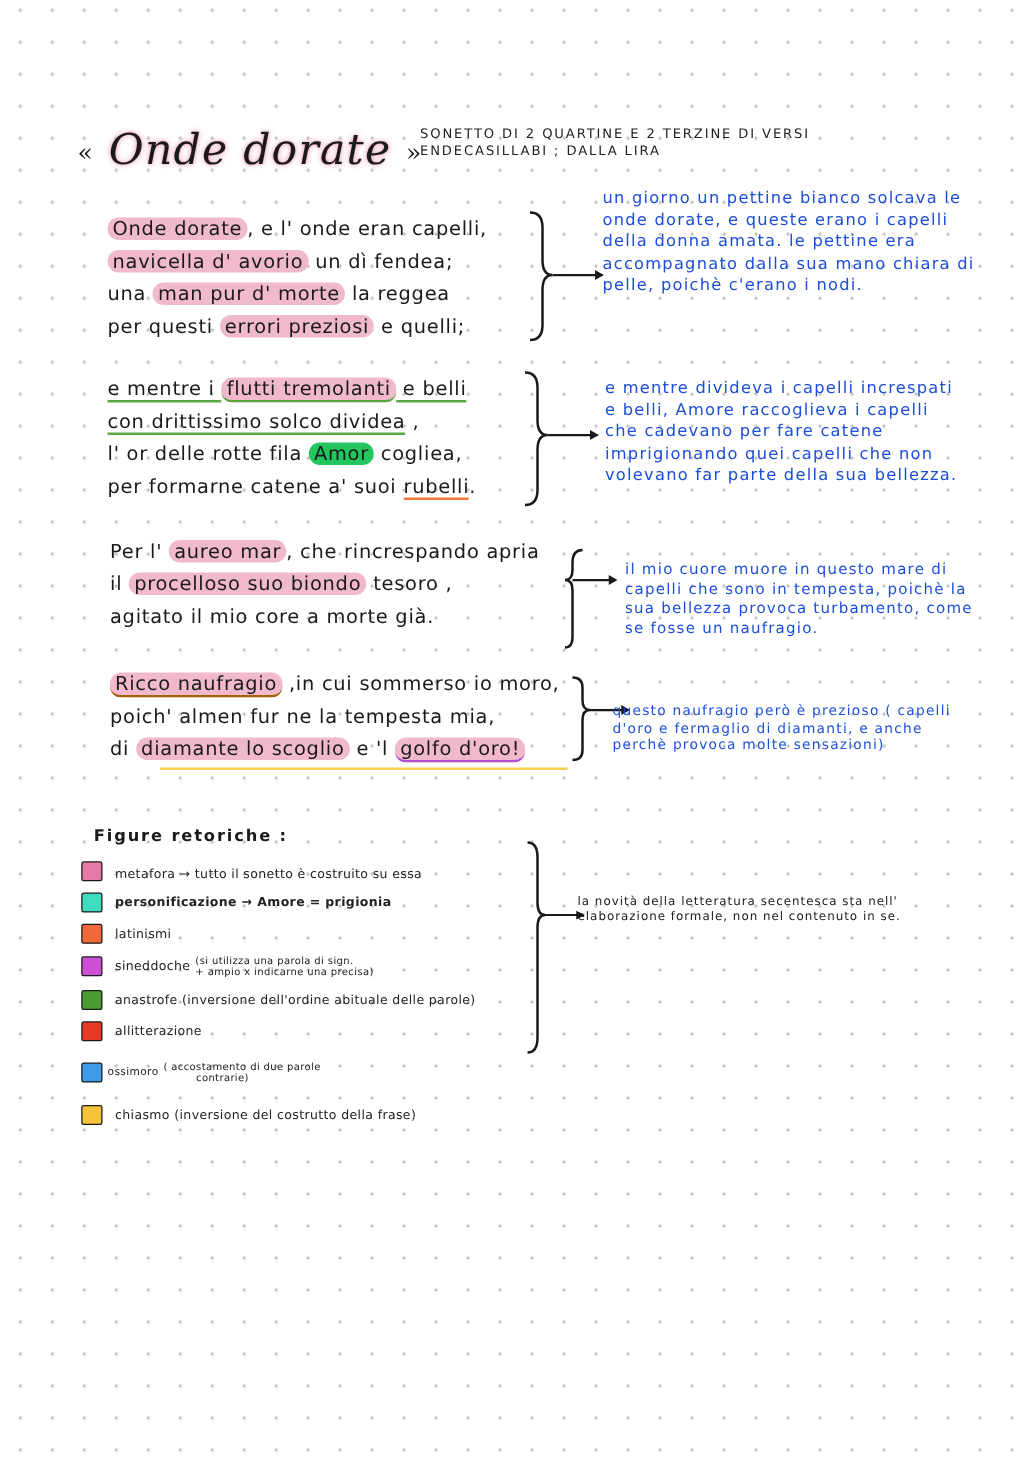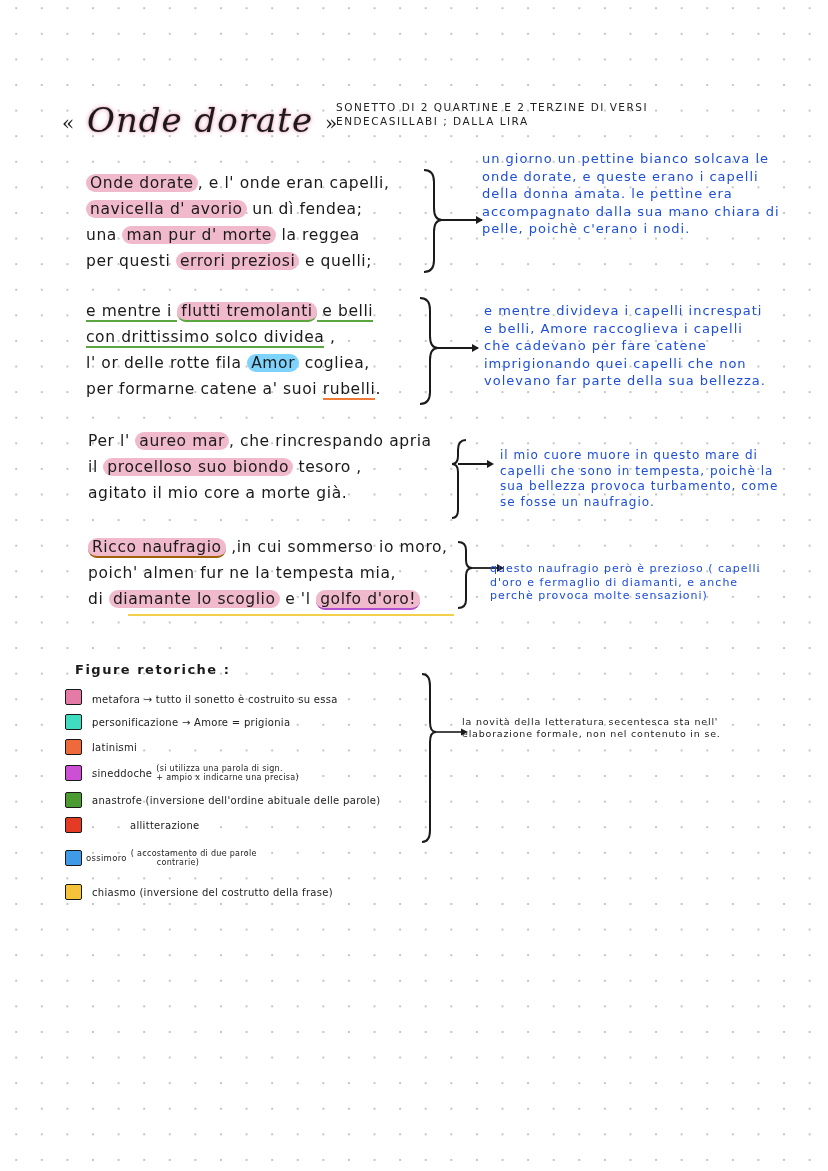--- a/index.html
+++ b/index.html
@@ -19,21 +19,21 @@
   }
   .title .word { text-shadow: 0 0 5px #e9a3bd, 0 0 2px #e9a3bd; }
   .title .quote { font-size:20px; font-style:normal; vertical-align:middle; }
   .subtitle {
     left:336px; top:100px; font-size:10.5px; letter-spacing:1.5px; line-height:14px;
     text-transform:uppercase; color:#222;
   }
   .verse-block { font-size:15.5px; line-height:26px; letter-spacing:0.6px; color:#1a1a1a; }
   .verse-line { white-space:nowrap; position:relative; }
   .hl-pink { background:#f1b9cc; border-radius:9px; padding:0 4px; }
-  .hl-teal { background:#7dd3fc; border-radius:9px; padding:0 4px; }
+  .hl-teal { background:#22c55e; border-radius:9px; padding:0 4px; }
   .ul-green { border-bottom:2px solid #5aa641; }
   .ul-orange { border-bottom:2px solid #ee7a3a; }
   .ul-blue { border-bottom:2px solid #a16207; }
   .ul-purple { border-bottom:2px solid #b14fd0; }
   .ul-yellow { border-bottom:2px solid #f3cf4a; }
   .note { font-size:13px; line-height:17.5px; letter-spacing:1px; color:#1d4ed8; }
   .brace { position:absolute; }
   .brace svg { display:block; }
   .legend-title { left:75px; top:662px; font-size:13px; letter-spacing:1.5px; font-weight:bold; }
   .legend-item { position:absolute; left:65px; display:flex; align-items:center; font-size:10px; color:#222; letter-spacing:0.3px; }
@@ -112,41 +112,41 @@
     </svg>
 </div>
 <div class="abs note" style="left:490px; top:562px; width:295px; font-size:11px; line-height:13.5px;">questo naufragio però è prezioso ( capelli d'oro e fermaglio di diamanti, e anche perchè provoca molte sensazioni)</div>
 
 <div class="abs legend-title">Figure retoriche :</div>
 
 <div class="legend-item" style="top:689px;align-items:flex-end;">
   <span class="swatch" style="background: rgb(229, 122, 166);"></span>
   <span>metafora → tutto il sonetto è costruito su essa</span>
 </div>
-<div class="legend-item" style="top:714px;">
+<div class="legend-item" style="top:714px;font-weight:bold;">
   <span class="swatch" style="background: rgb(63, 220, 191);"></span>
   <span>personificazione → Amore = prigionia</span>
 </div>
 <div class="legend-item" style="top:739px;">
   <span class="swatch" style="background: rgb(240, 105, 58);"></span>
   <span>latinismi</span>
 </div>
 <div class="legend-item" style="top:764px;">
   <span class="swatch" style="background: rgb(204, 79, 214);"></span>
   <span>sineddoche</span>
   <span class="legend-desc">
     <div>(si utilizza una parola di sign.</div>
     <div>+ ampio x indicarne una precisa)</div>
   </span>
 </div>
 <div class="legend-item" style="top:792px;">
   <span class="swatch" style="background: rgb(76, 154, 50);"></span>
   <span>anastrofe (inversione dell'ordine abituale delle parole)</span>
 </div>
-<div class="legend-item" style="top:817px;gap:38px;">
+<div class="legend-item" style="top:817px;">
   <span class="swatch" style="background: rgb(229, 59, 37);"></span>
   <span>allitterazione</span>
 </div>
 <div class="legend-item" style="top:849px;">
   <span class="swatch" style="margin-right: 4px; background: rgb(63, 154, 232);"></span>
   <span style="font-size:8.5px;">ossimoro</span>
   <span class="legend-desc">
     <div>( accostamento di due parole</div>
     <div style="padding-left:26px;">contrarie)</div>
   </span>

